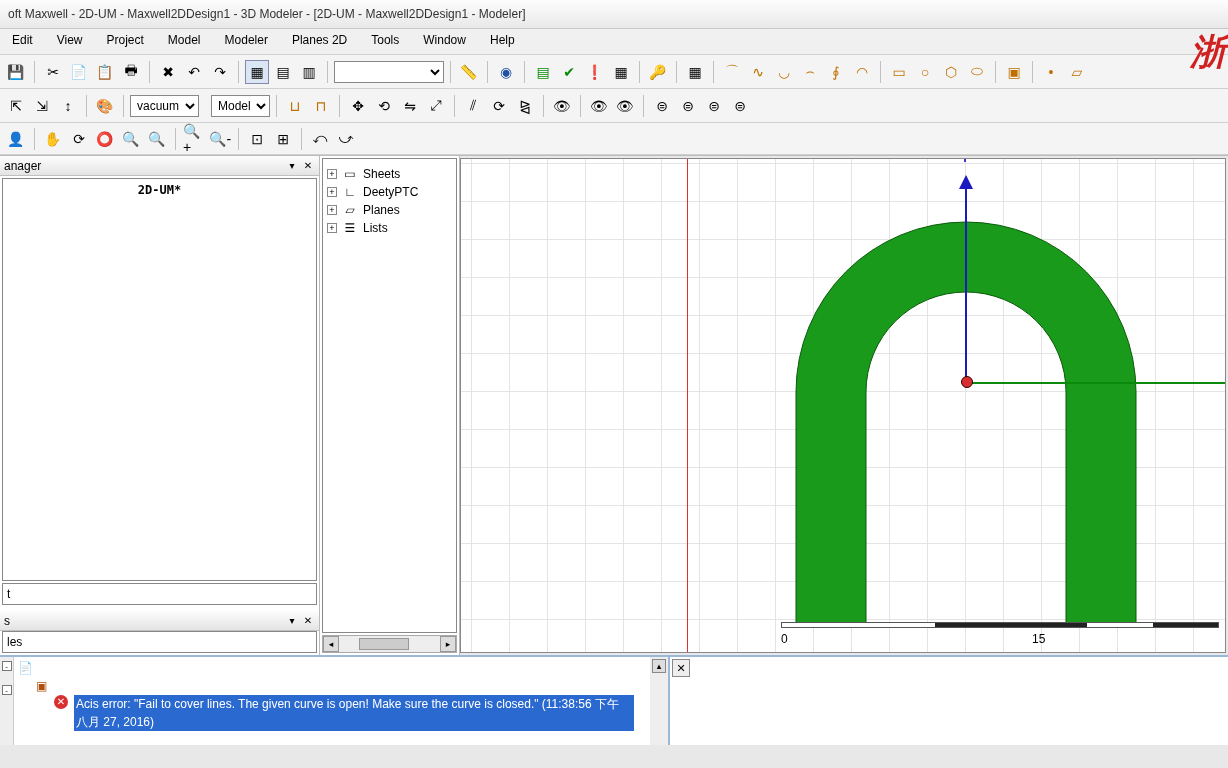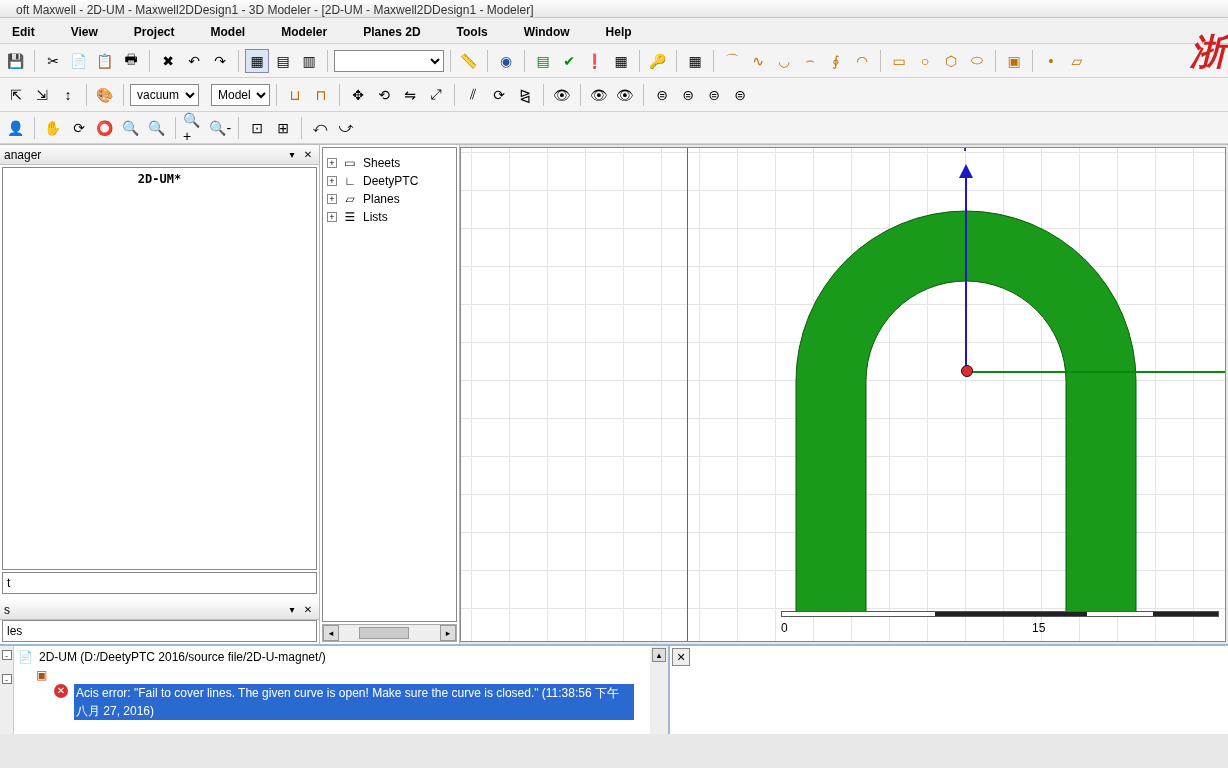--- a/index.html
+++ b/index.html
@@ -1,20 +1,20 @@
 <!DOCTYPE html>
 <html><head>
 <meta charset="utf-8">
 <style>
 * { margin: 0; padding: 0; box-sizing: border-box; font-family: "Segoe UI", Tahoma, sans-serif; font-size: 12px; }
 body { background: #e8e8e8; width: 1228px; height: 768px; overflow: hidden; position: relative; }
 
-.titlebar { height: 18px; background: linear-gradient(#fdfdfd, #e8e8e8); border-bottom: 1px solid #c8c8c8; display: flex; align-items: flex-end; padding-left: 16px; color: #333; white-space: nowrap; }
-
-.menubar { height: 26px; background: #f0f0f0; display: flex; align-items: flex-end; padding-left: 0px; gap: 12px; border-bottom: 1px solid #d0d0d0; position: relative; font-weight: bold; }
+.titlebar { height: 29px; background: linear-gradient(#fdfdfd, #e8e8e8); border-bottom: 1px solid #c8c8c8; display: flex; align-items: center; padding-left: 8px; color: #333; white-space: nowrap; }
+
+.menubar { height: 26px; background: #f0f0f0; display: flex; align-items: flex-start; padding-left: 0px; gap: 0; border-bottom: 1px solid #d0d0d0; position: relative; }
 .menubar .menu-item { padding: 4px 12px; cursor: default; }
 .watermark { position: absolute; right: 2px; top: 28px; font-size: 36px; color: #d02020; font-family: "KaiTi","STKaiti",serif; font-style: italic; font-weight: bold; z-index: 999; }
 
 .toolbar { height: 34px; background: #f4f4f4; border-bottom: 1px solid #d0d0d0; display: flex; align-items: center; padding: 2px 4px; gap: 2px; }
 .toolbar .tbtn { width: 24px; height: 24px; display: flex; align-items: center; justify-content: center; border: 1px solid transparent; cursor: default; font-size: 14px; }
 .toolbar .sep { width: 1px; height: 22px; background: #c0c0c0; margin: 0 4px; }
 .toolbar select { height: 22px; border: 1px solid #888; background: #fff; font-size: 12px; padding: 0 2px; }
 
 .workarea { display: flex; height: 500px; border-top: 1px solid #bbb; }
 
@@ -272,21 +272,20 @@
 
 <div class="messages">
   <div class="msg-left">
     <div class="msg-gutter">
       <div class="box">-</div>
       <div class="box">-</div>
     </div>
     <div class="msg-body">
       <div class="line1">
         <span>📄</span>
-        <span>2D-UM (D:/DeetyPTC 2016/source file/2D-U-magnet/)</span>
       </div>
       <div class="line2">
         <span style="color:#b05010;">▣</span>
       </div>
       <div class="line3">
         <span class="err-icon">✕</span>
         <span class="sel" style="max-width:560px; display:inline-block;">Acis error: "Fail to cover lines. The given curve is open! Make sure the curve is closed." (11:38:56 下午  八月 27, 2016)</span>
       </div>
     </div>
     <div style="width:18px; background:#eee; display:flex; align-items:flex-start; justify-content:center; padding-top:2px;">

